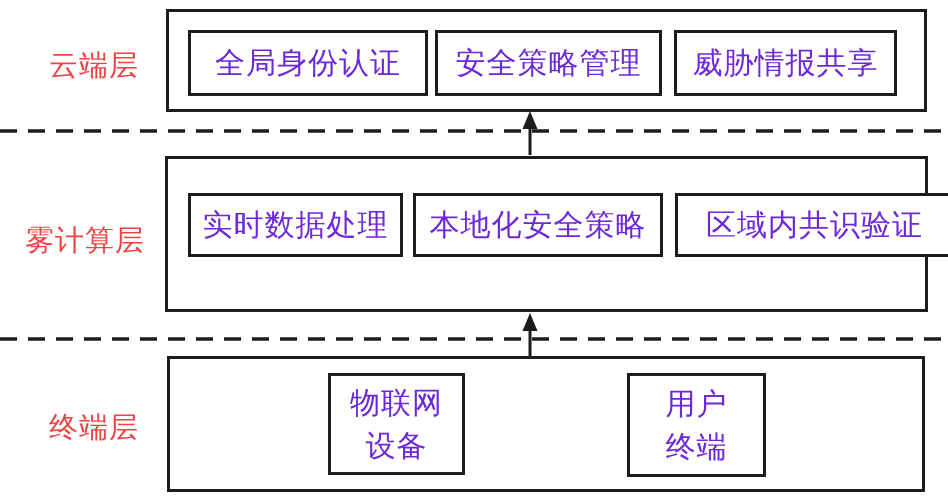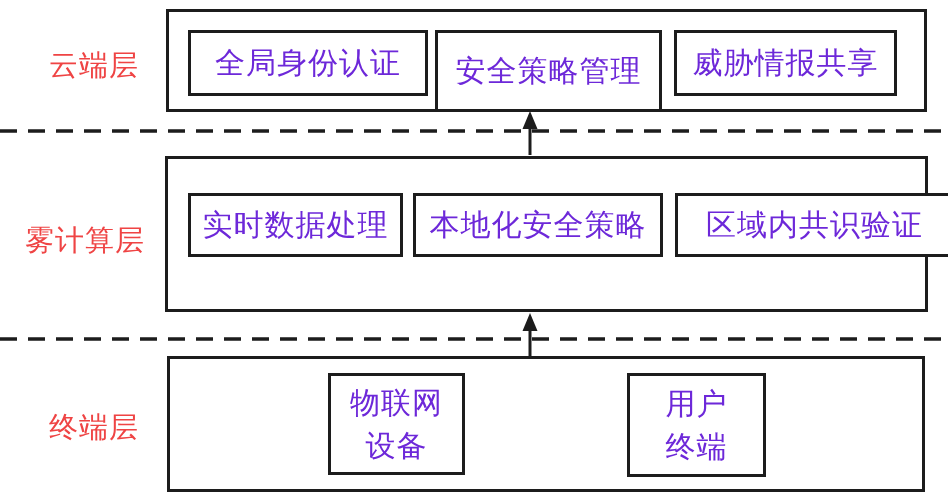--- a/index.html
+++ b/index.html
@@ -41,21 +41,21 @@
     line-height: 1.45;
     color: #6d28d9;
     text-align: center;
     white-space: pre-line;
     letter-spacing: 1px;
     font-family: Liberation Serif, serif;
   }
   
   .box-cloud   { left: 166px; top: 9px;   width: 761px; height: 103px; }
   .cloud-b1    { left: 19px;  top: 18px;  width: 240px; height: 66px; }
-  .cloud-b2    { left: 266px; top: 18px;  width: 227px; height: 82px; }
+  .cloud-b2    { left: 266px; top: 18px;  width: 227px; height: 66px; }
   .cloud-b3    { left: 505px; top: 18px;  width: 223px; height: 66px; }
   
   .box-fog     { left: 165px; top: 156px; width: 763px; height: 156px; }
   .fog-b1      { left: 20px;  top: 34px;  width: 215px; height: 64px; }
   .fog-b2      { left: 245px; top: 34px;  width: 250px; height: 64px; }
   .fog-b3      { left: 507px; top: 34px;  width: 279px; height: 64px; }
   
   .box-term    { left: 167px; top: 356px; width: 758px; height: 136px; }
   .term-b1     { left: 158px; top: 14px;  width: 137px; height: 102px; }
   .term-b2     { left: 457px; top: 14px;  width: 139px; height: 104px; text-align: right; }

